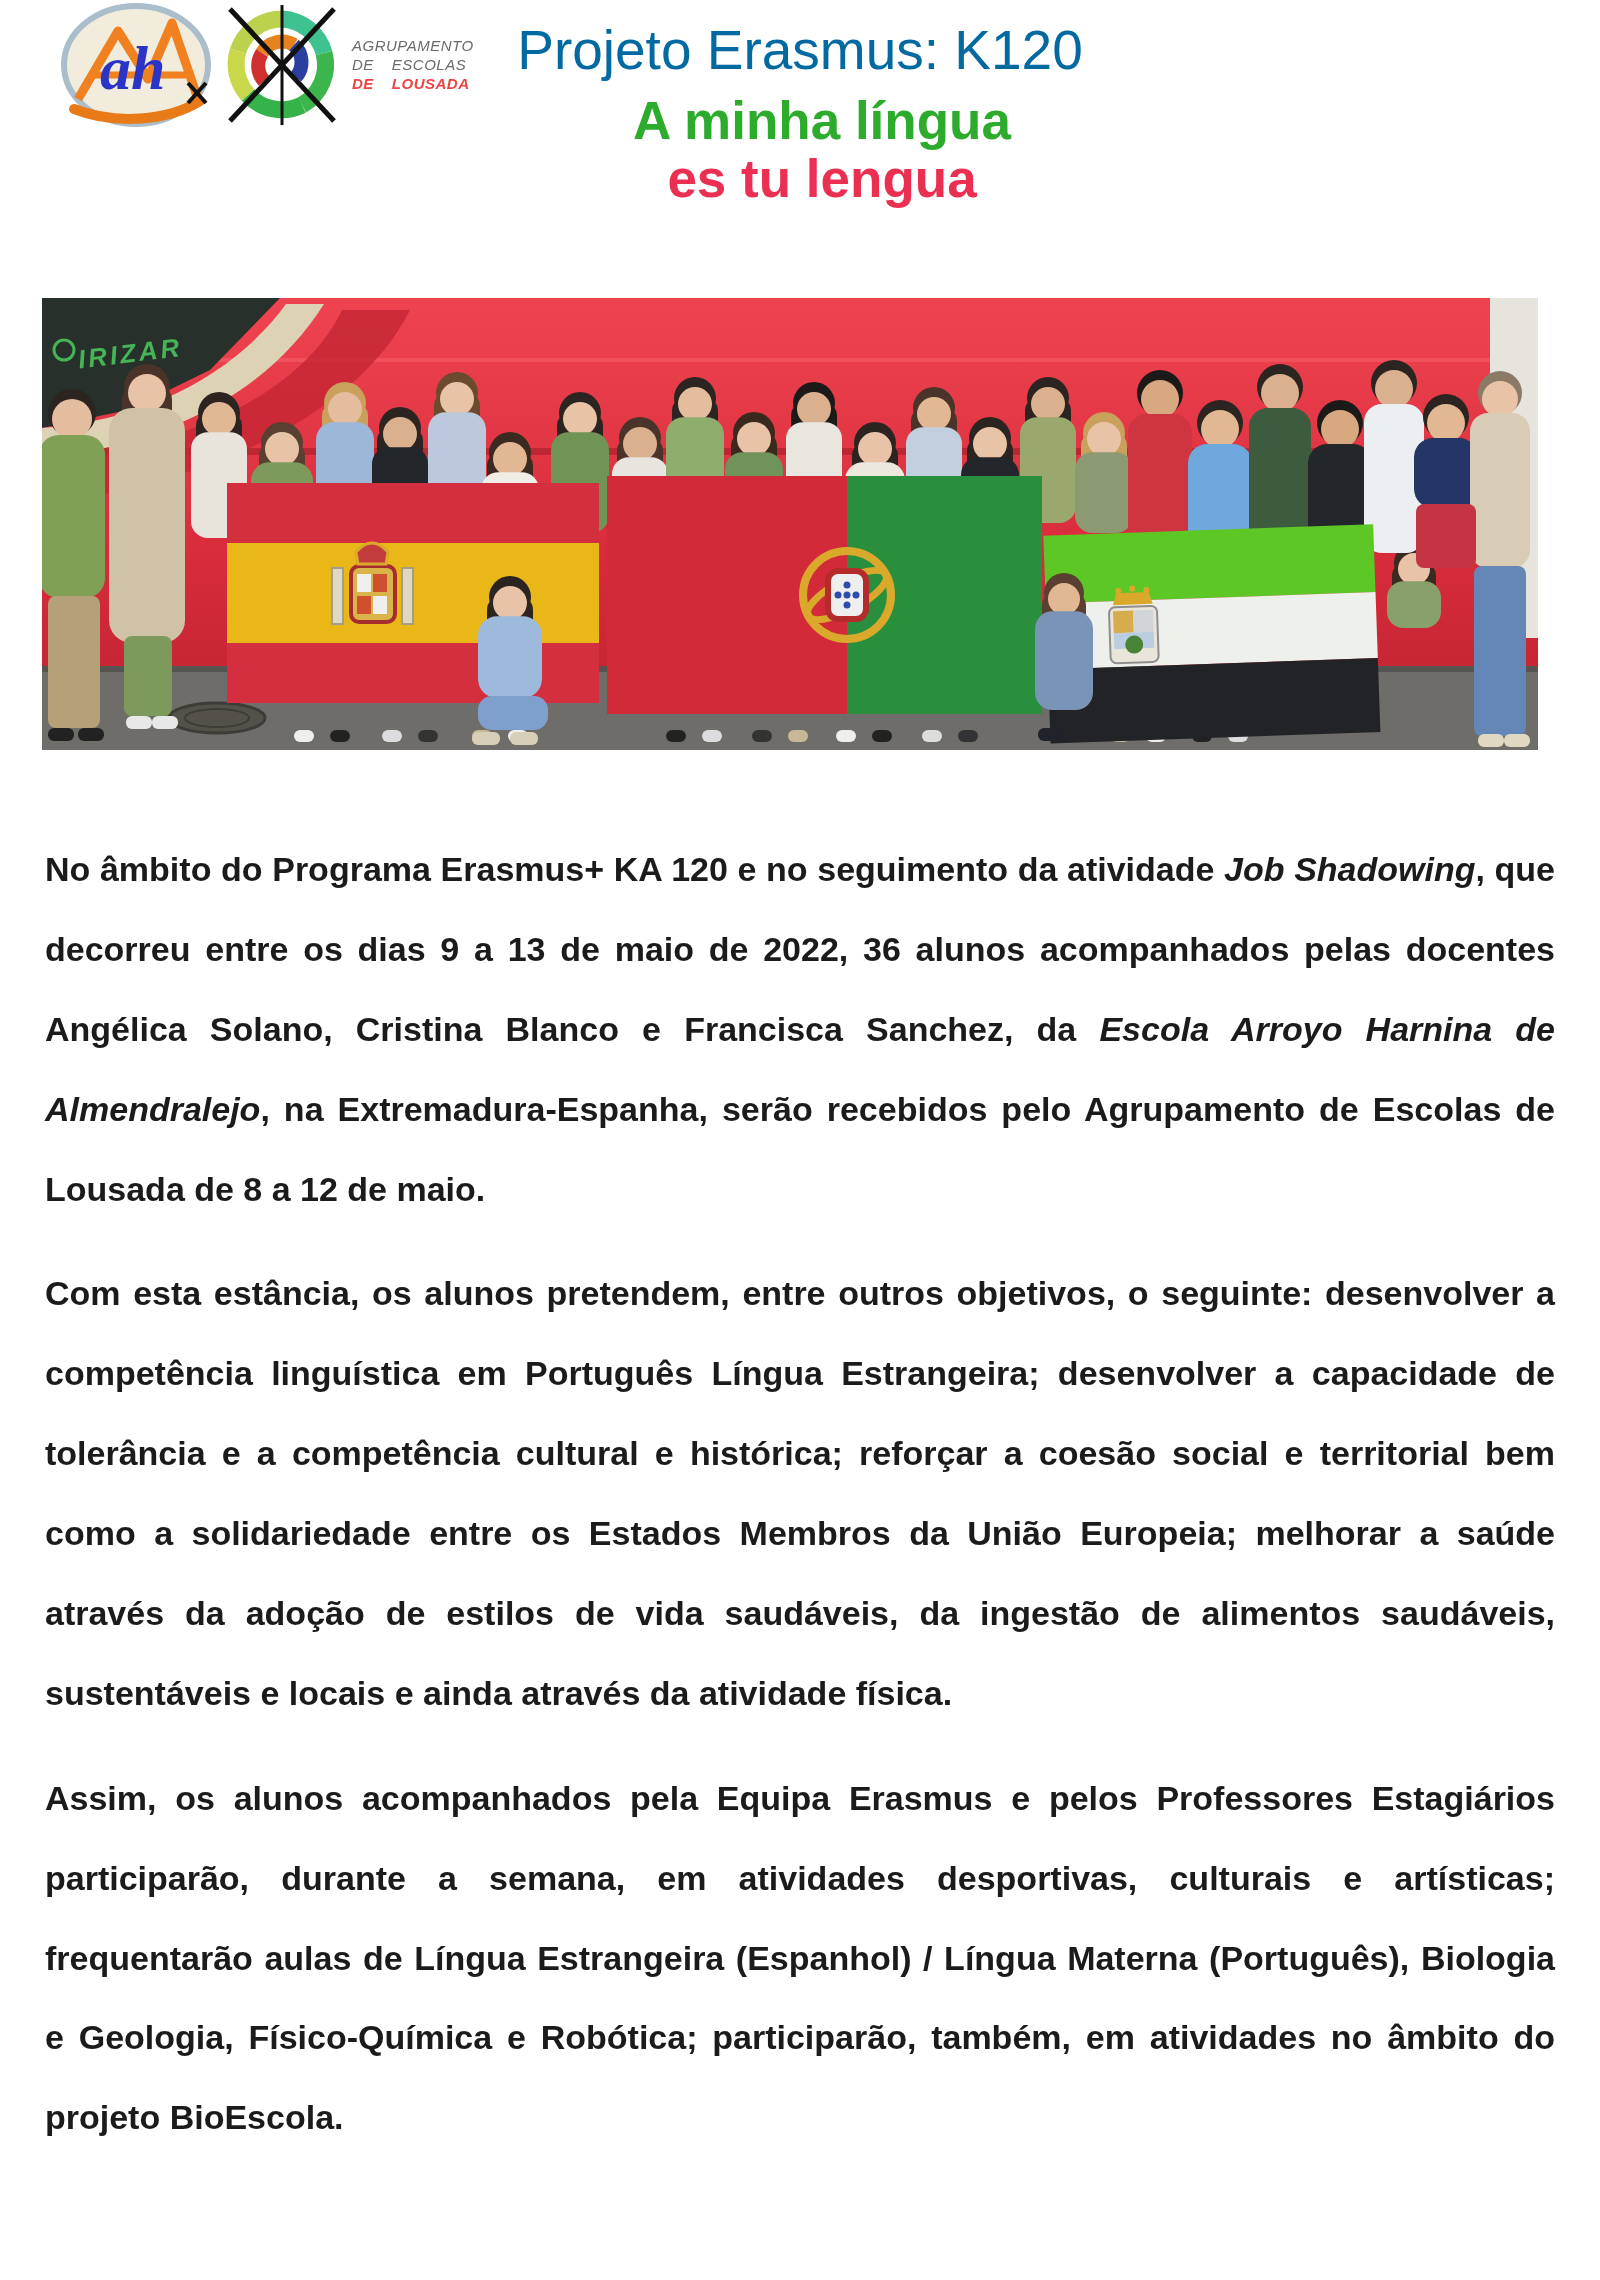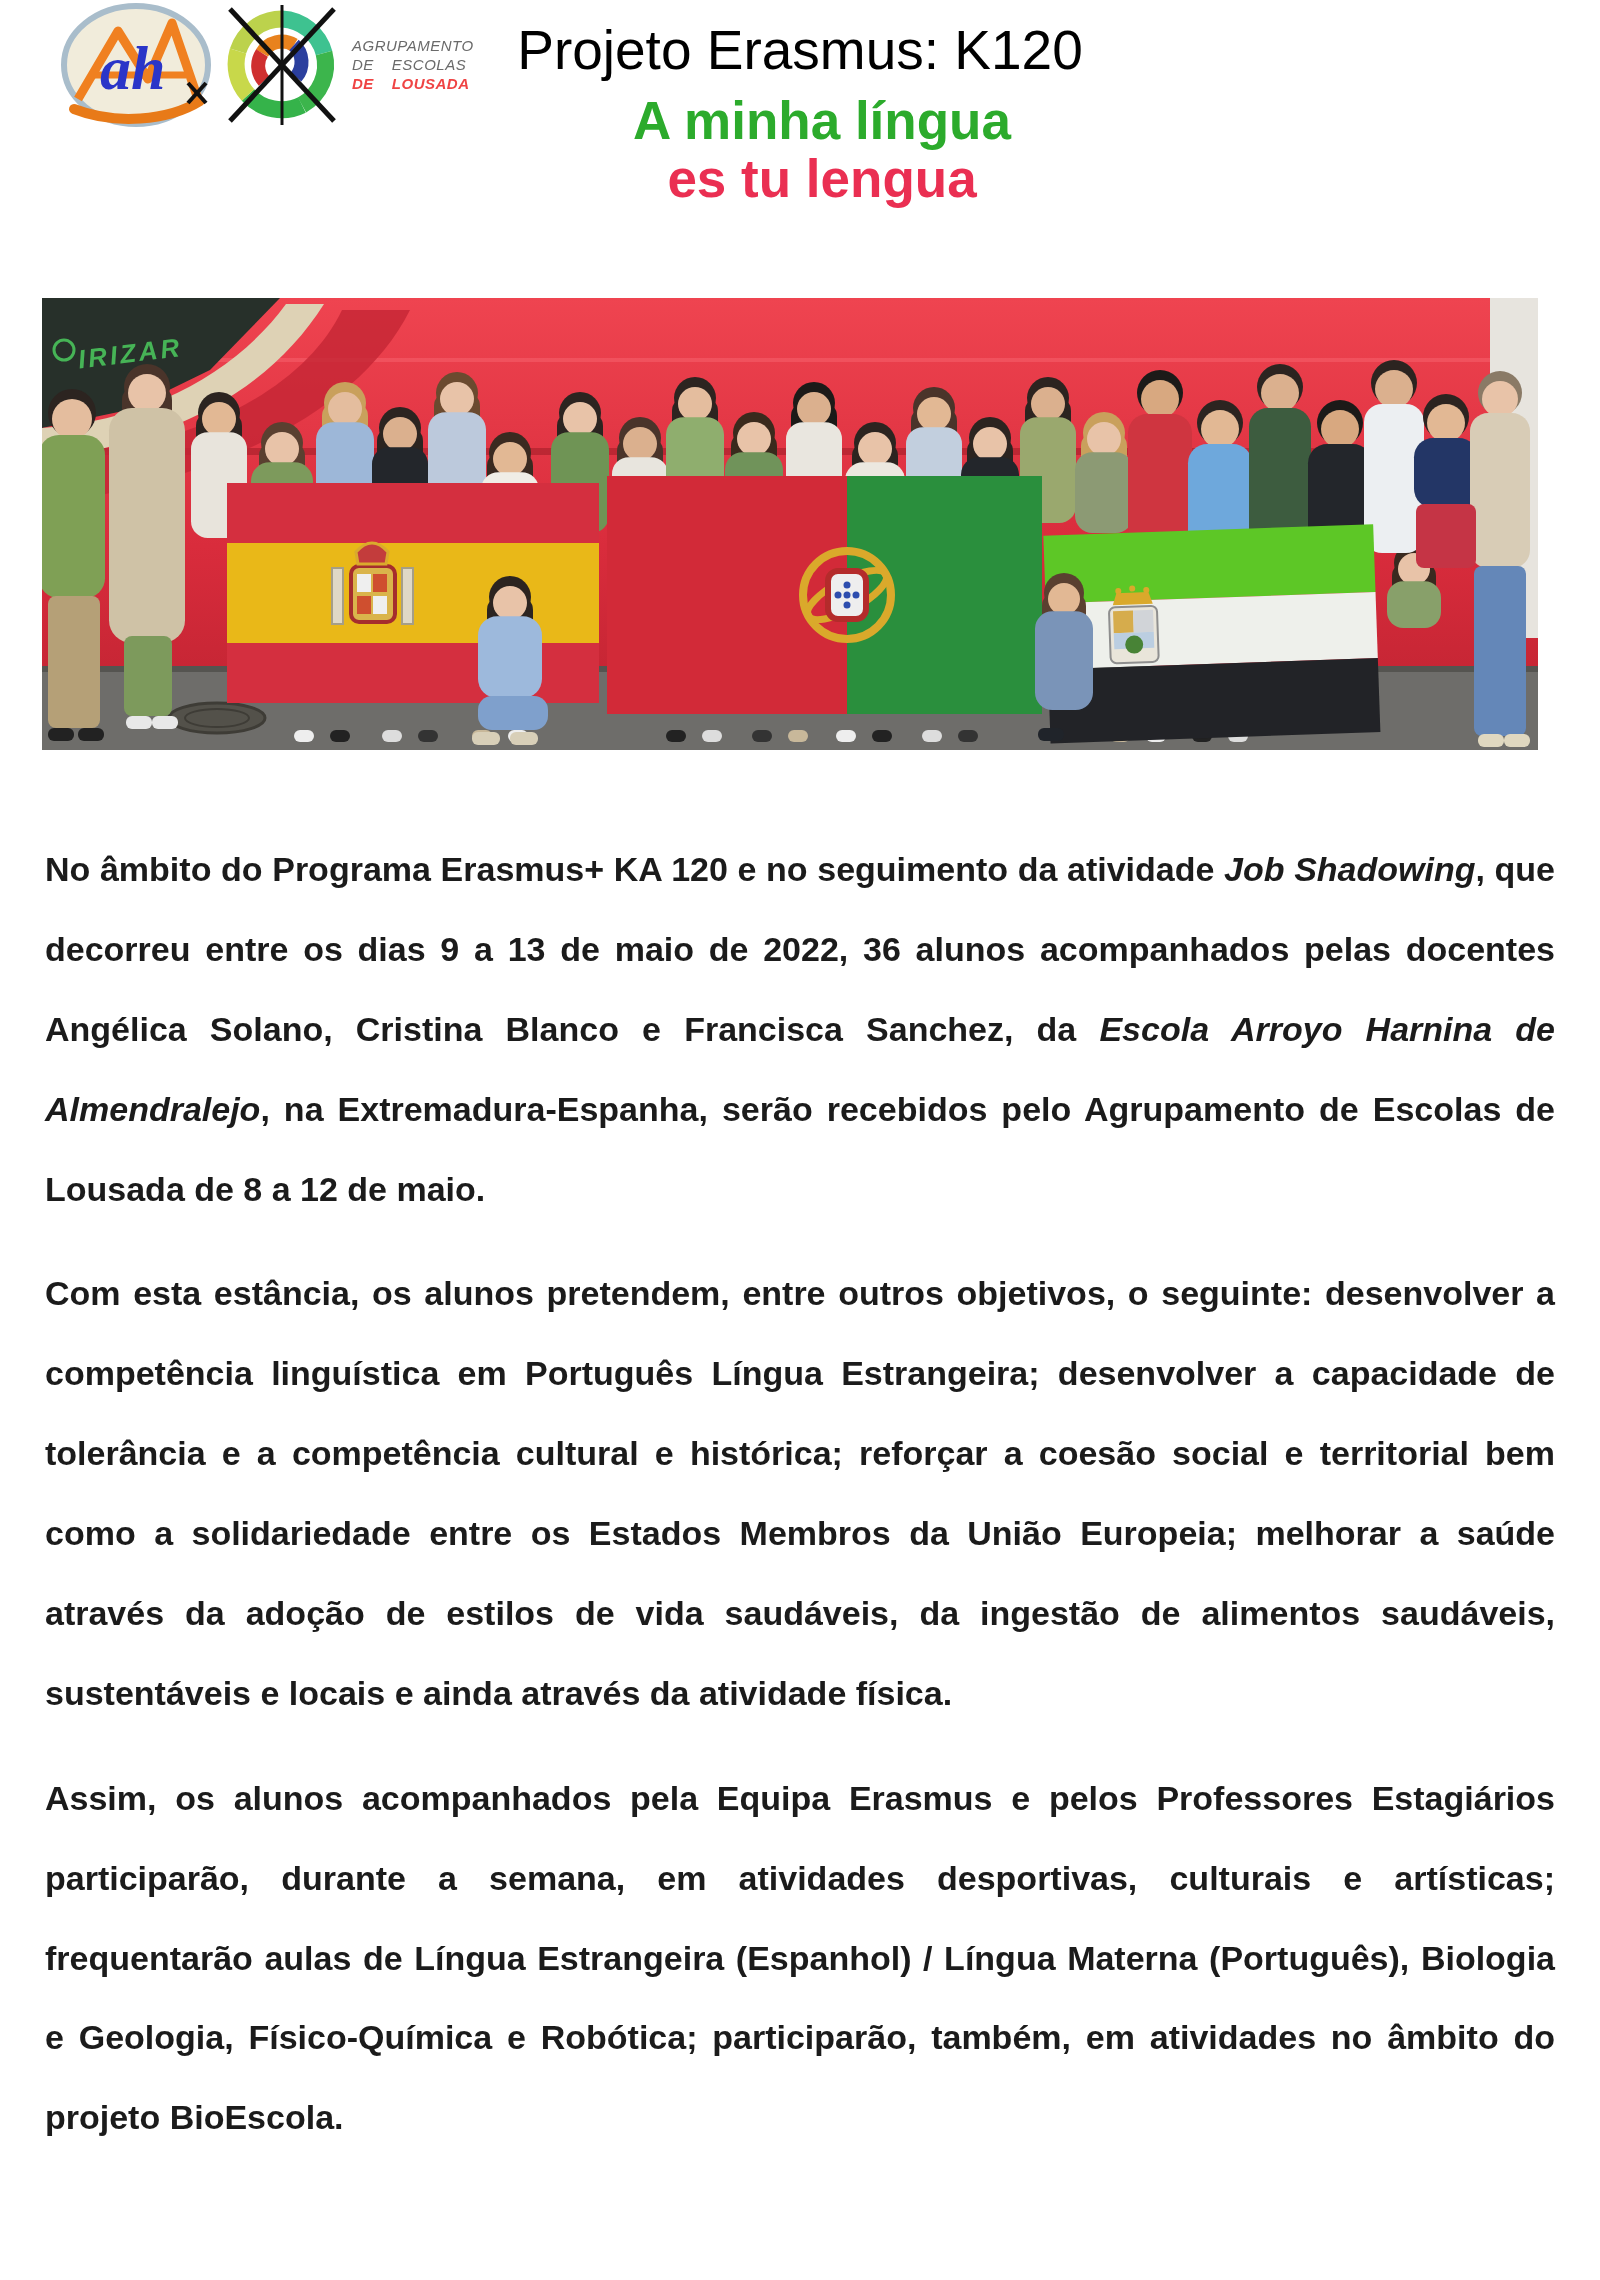--- a/index.html
+++ b/index.html
@@ -1,21 +1,21 @@
 <!DOCTYPE html>
 <html><head>
 <meta charset="utf-8">
 <style>
   html,body{margin:0;padding:0;background:#fff;}
   .page{position:relative;width:1600px;height:2280px;background:#ffffff;overflow:hidden;
         font-family:"Liberation Sans",sans-serif;color:#1a1a1a;}
   
   .logos{position:absolute;top:3px;left:60px;display:flex;align-items:flex-start;gap:14px;}
   .titles{position:absolute;top:18px;left:0;width:100%;text-align:center;}
-  .page-title{font-size:55px;font-weight:normal;color:#000000;letter-spacing:0px;}
+  .page-title{font-size:55px;font-weight:normal;color:#0369a1;letter-spacing:0px;}
   .subtitles{position:relative;left:22px;margin-top:10px;font-weight:bold;font-size:53px;line-height:1.1;}
   
   .photo{position:absolute;top:298px;left:42px;width:1496px;height:452px;}
   .photo svg{display:block;}
   
   .content{position:absolute;top:830px;left:45px;width:1510px;font-size:34px;line-height:2.35;
            text-align:justify;color:#1b1b1b;font-weight:bold;}
   .content p{margin:0 0 25px 0;}
   .content em{font-style:italic;}
   .follow-row{display:flex;align-items:center;gap:30px;text-align:left;margin-top:4px;}

